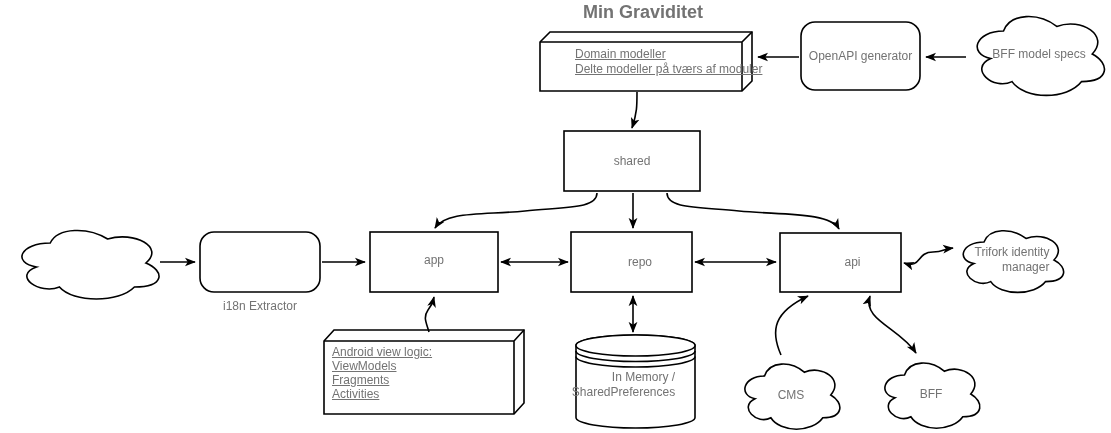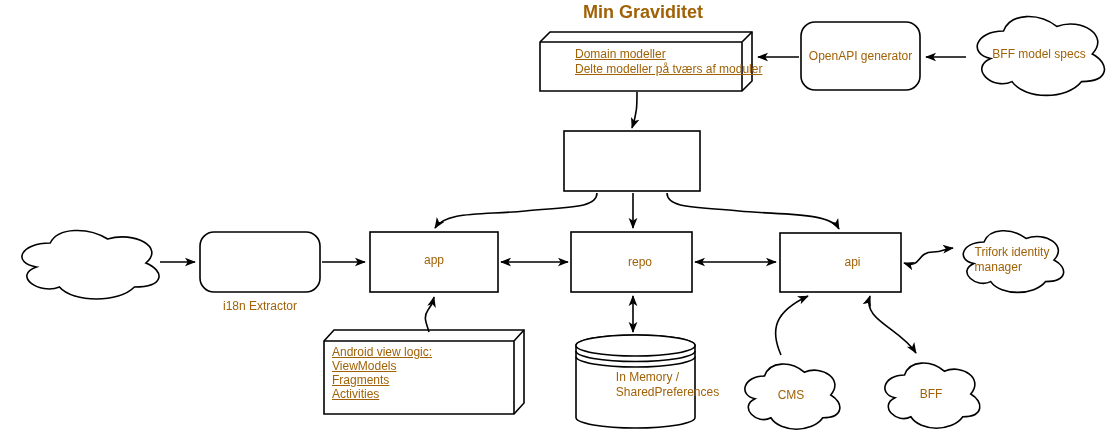--- a/index.html
+++ b/index.html
@@ -1,26 +1,26 @@
 <!DOCTYPE html>
 <html><head>
 <meta charset="utf-8">
 <style>
   html,body{margin:0;padding:0;background:#fff;}
   .canvas{
     position:relative;width:1111px;height:433px;background:#fff;
-    font-family:"Liberation Sans",sans-serif;color:#a16207;overflow:hidden;
+    font-family:"Liberation Sans",sans-serif;color:#737373;overflow:hidden;
   }
   .canvas svg{position:absolute;left:0;top:0;}
   .shape{fill:#ffffff;stroke:#000000;stroke-width:1.6;}
   .line{fill:none;stroke:#000000;stroke-width:1.6;}
   .arrow{fill:none;stroke:#000000;stroke-width:1.6;}
   .label{
     position:absolute;display:flex;align-items:center;justify-content:center;
-    text-align:left;font-size:12px;line-height:1.25;white-space:pre-line;
+    text-align:right;font-size:12px;line-height:1.25;white-space:pre-line;
   }
   .label.left{justify-content:flex-start;align-items:flex-start;text-align:left;}
   .underline{text-decoration:underline;}
   .title{
     position:absolute;font-size:18px;font-weight:bold;text-align:center;
     white-space:nowrap;
   }
 </style>
 </head>
 <body>
@@ -83,38 +83,39 @@
 
   <div class="title" style="left:493px;top:2px;width:300px;">Min Graviditet</div>
 
   <div class="label left underline" style="left:547px;top:47px;width:190px;height:40px;margin-left:28px;">Domain modeller
 Delte modeller på tværs af moduler</div>
 
   <div class="label" style="left:801px;top:22px;width:119px;height:68px;">OpenAPI generator</div>
 
   <div class="label" style="left:968px;top:8px;width:142px;height:92px;">BFF model specs</div>
 
+  <div class="label" style="left:564px;top:131px;width:136px;height:60px;">shared</div>
 
 
   <div class="label" style="left:200px;top:232px;width:120px;height:60px;margin-top:44px;">i18n Extractor</div>
 
   <div class="label" style="left:370px;top:232px;width:128px;height:56px;">app</div>
 
   <div class="label" style="left:571px;top:232px;width:138px;height:60px;">repo</div>
 
   <div class="label" style="left:752px;top:233px;width:121px;height:59px;padding-left:40px;">api</div>
 
   <div class="label" style="left:956px;top:224px;width:112px;height:72px;">Trifork identity
 manager</div>
 
   <div class="label left underline" style="left:332px;top:345px;width:178px;height:68px;line-height:14px;">Android view logic:
 ViewModels
 Fragments
 Activities</div>
 
-  <div class="label" style="left:576px;top:345px;width:95px;height:80px;padding-left:44px;">In Memory /
+  <div class="label" style="left:576px;top:345px;width:95px;height:80px;">In Memory /
 SharedPreferences</div>
 
   <div class="label" style="left:738px;top:357px;width:106px;height:76px;">CMS</div>
 
   <div class="label" style="left:878px;top:356px;width:106px;height:76px;">BFF</div>
 
 </div>
 
 </body></html>

